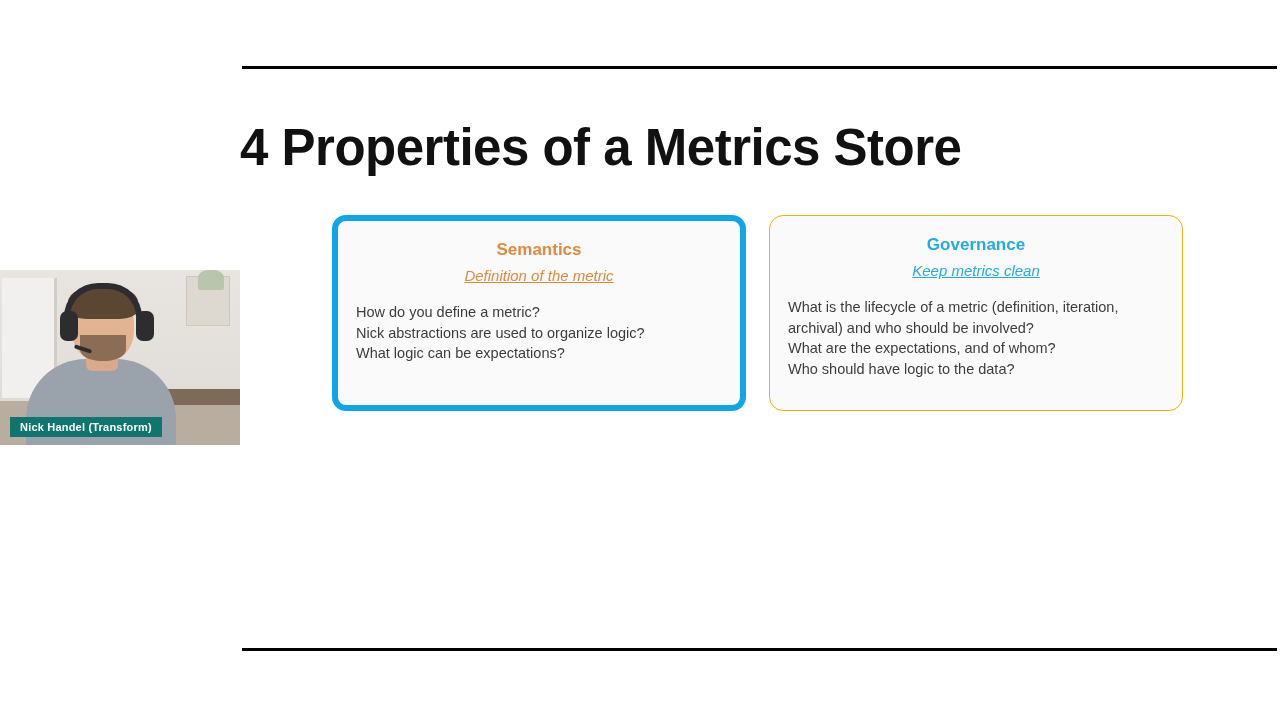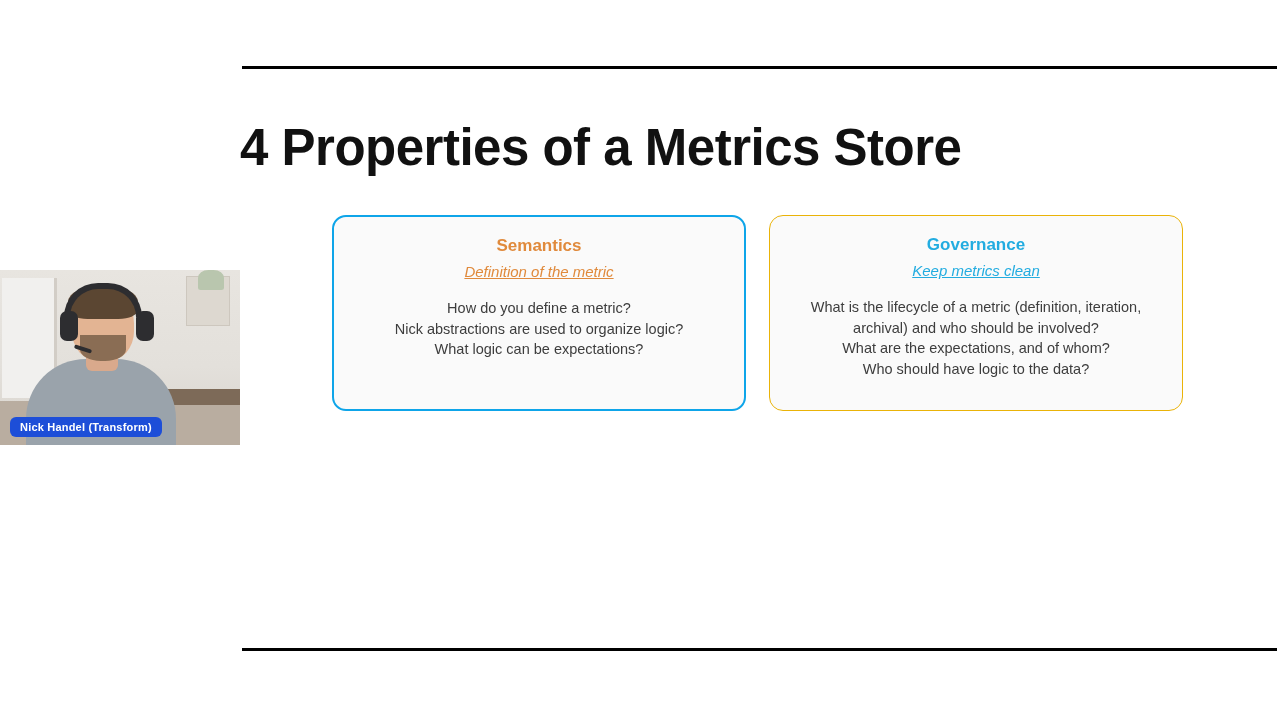--- a/index.html
+++ b/index.html
@@ -152,26 +152,26 @@
     height: 4px;
     background: #2d2d30;
     border-radius: 3px;
     transform: rotate(18deg);
   }
 
   .name-badge {
     position: absolute;
     left: 10px;
     bottom: 8px;
-    background: #1d4ed8;
+    background: #0f766e;
     color: #ffffff;
     font-size: 11px;
     font-weight: bold;
     padding: 4px 10px;
-    border-radius: 6px;
+    border-radius: 0;
     white-space: nowrap;
     letter-spacing: 0.2px;
   }
 
   
   .slide {
     position: absolute;
     left: 240px;
     top: 0;
     width: 1040px;
@@ -210,21 +210,21 @@
     position: absolute;
     top: 215px;
     width: 414px;
     height: 196px;
     border-radius: 14px;
     background: #fafafa;
     box-sizing: border-box;
   }
   .card.semantics {
     left: 92px;
-    border: 2px solid #0ea5e9;
+    border: 6px solid #0ea5e9;
   }
   .card.governance {
     left: 529px;
     border: 1px solid #eab308;
   }
   .card-title {
     text-align: center;
     font-size: 17px;
     font-weight: bold;
     margin-top: 19px;
@@ -239,21 +239,20 @@
   .card.semantics .card-title,
   .card.semantics .card-subtitle { color: #e08a3c; }
   .card.governance .card-title,
   .card.governance .card-subtitle { color: #22ace0; }
 
   .card-body {
     margin: 18px 18px 0 18px;
     font-size: 14.5px;
     color: #3d3d3d;
     line-height: 20.5px;
-    text-align: center;
   }
   .card-body div { white-space: nowrap; }
   .card.governance .card-body div { white-space: normal; }
 </style>
 </head>
 <body>
 
 <div class="stage">
 
   <div class="webcam">

